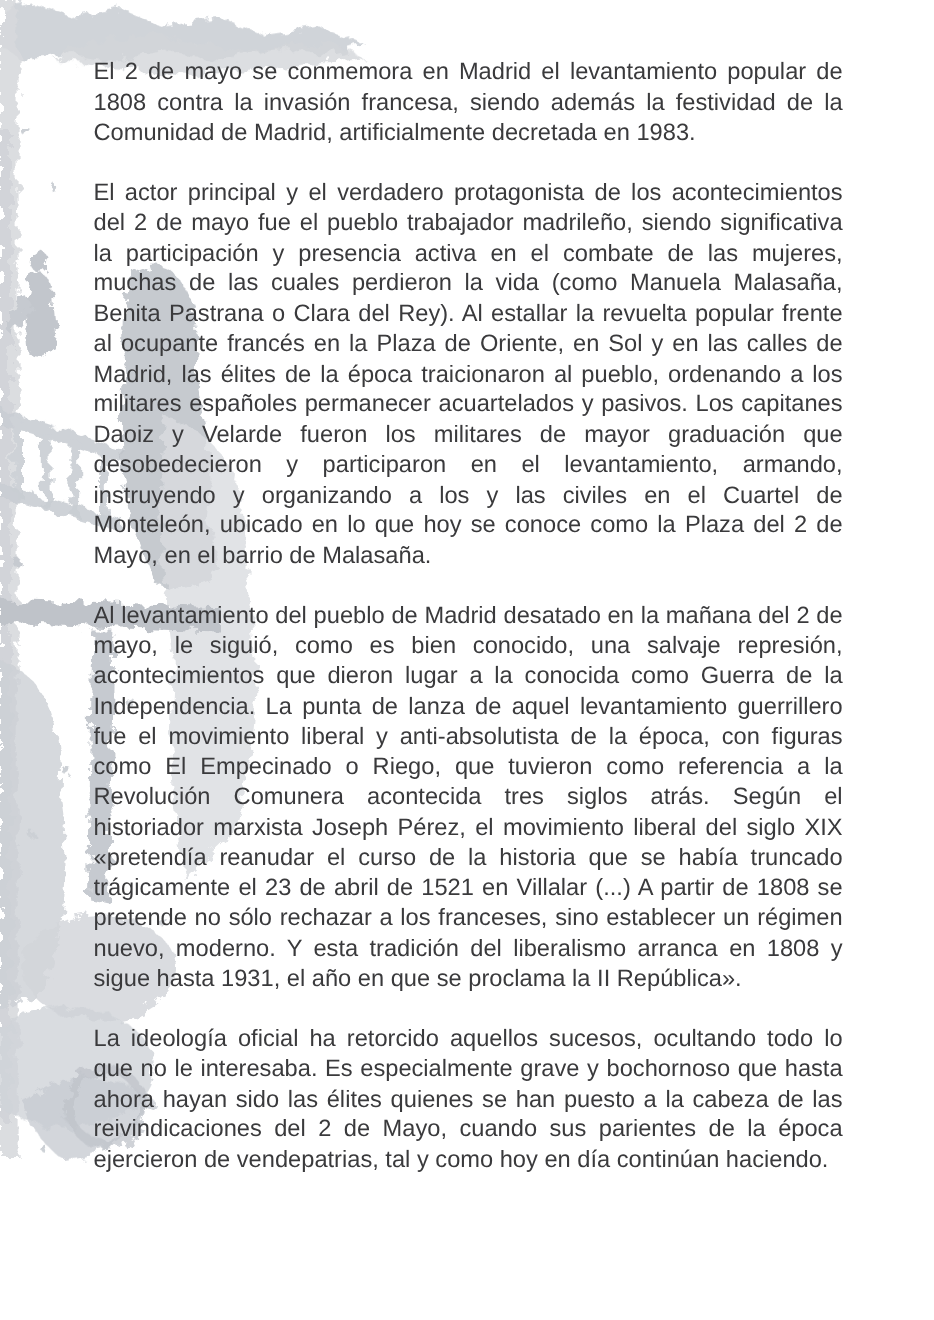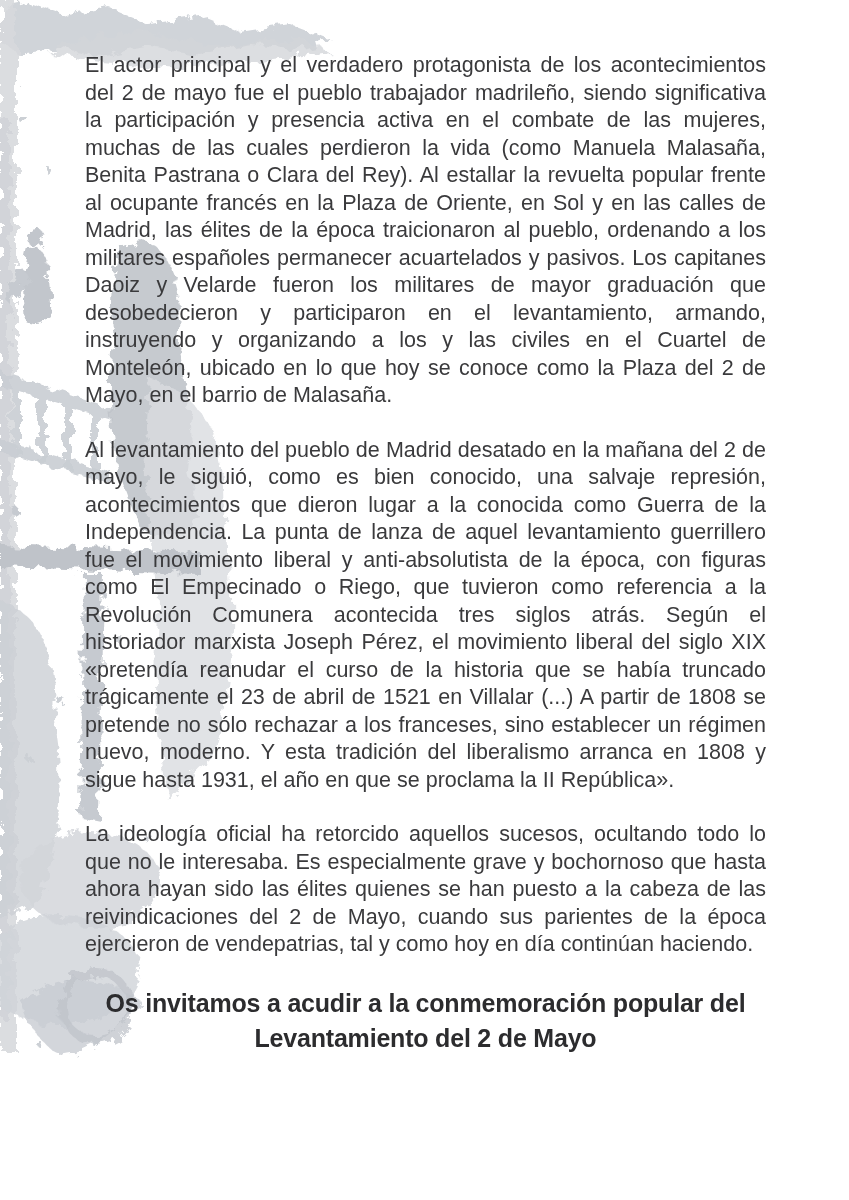--- a/index.html
+++ b/index.html
@@ -98,23 +98,23 @@
       <circle cx="14" cy="510" r="4" fill="#c6cad0"></circle>
       <circle cx="60" cy="700" r="4" fill="#ccd0d5"></circle>
       <circle cx="30" cy="760" r="3" fill="#ccd0d5"></circle>
       <circle cx="120" cy="640" r="4" fill="#d2d5d9"></circle>
       <circle cx="150" cy="840" r="4" fill="#d2d5d9"></circle>
       <circle cx="40" cy="1044" r="3" fill="#ccd0d5"></circle>
     </g>
   </svg>
 
   <main class="content">
+    <p class="para">El 2 de mayo se conmemora en Madrid el levantamiento popular de 1808 contra la invasión francesa, siendo además la festividad de la Comunidad de Madrid, artificialmente decretada en 1983.</p>
 
     <p class="para">El actor principal y el verdadero protagonista de los acontecimientos del 2 de mayo fue el pueblo trabajador madrileño, siendo significativa la participación y presencia activa en el combate de las mujeres, muchas de las cuales perdieron la vida (como Manuela Malasaña, Benita Pastrana o Clara del Rey). Al estallar la revuelta popular frente al ocupante francés en la Plaza de Oriente, en Sol y en las calles de Madrid, las élites de la época traicionaron al pueblo, ordenando a los militares españoles permanecer acuartelados y pasivos. Los capitanes Daoiz y Velarde fueron los militares de mayor graduación que desobedecieron y participaron en el levantamiento, armando, instruyendo y organizando a los y las civiles en el Cuartel de Monteleón, ubicado en lo que hoy se conoce como la Plaza del 2 de Mayo, en el barrio de Malasaña.</p>
 
     <p class="para">Al levantamiento del pueblo de Madrid desatado en la mañana del 2 de mayo, le siguió, como es bien conocido, una salvaje represión, acontecimientos que dieron lugar a la conocida como Guerra de la Independencia. La punta de lanza de aquel levantamiento guerrillero fue el movimiento liberal y anti-absolutista de la época, con figuras como El Empecinado o Riego, que tuvieron como referencia a la Revolución Comunera acontecida tres siglos atrás. Según el historiador marxista Joseph Pérez, el movimiento liberal del siglo XIX «pretendía reanudar el curso de la historia que se había truncado trágicamente el 23 de abril de 1521 en Villalar (...) A partir de 1808 se pretende no sólo rechazar a los franceses, sino establecer un régimen nuevo, moderno. Y esta tradición del liberalismo arranca en 1808 y sigue hasta 1931, el año en que se proclama la II República».</p>
 
     <p class="para">La ideología oficial ha retorcido aquellos sucesos, ocultando todo lo que no le interesaba. Es especialmente grave y bochornoso que hasta ahora hayan sido las élites quienes se han puesto a la cabeza de las reivindicaciones del 2 de Mayo, cuando sus parientes de la época ejercieron de vendepatrias, tal y como hoy en día continúan haciendo.</p>
 
-    <h1 class="closing">Os invitamos a acudir a la conmemoración popular del Levantamiento del 2 de Mayo</h1>
   </main>
 
 </div>
 
 </body></html>

